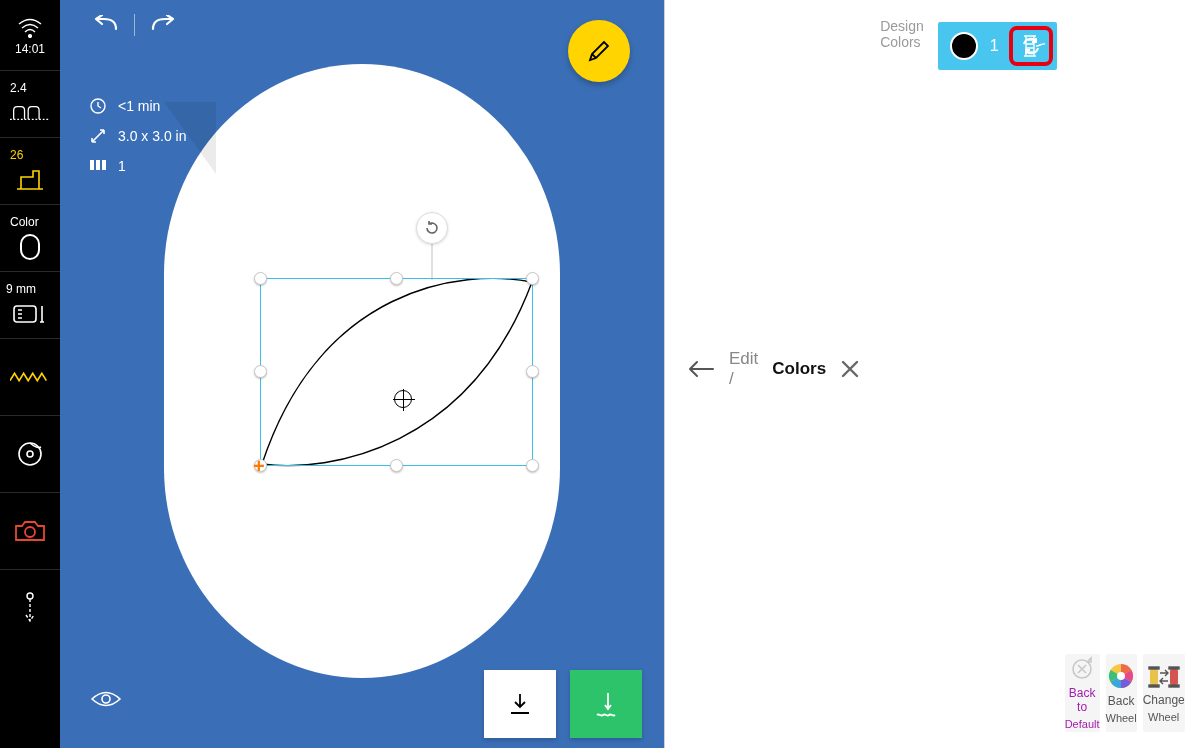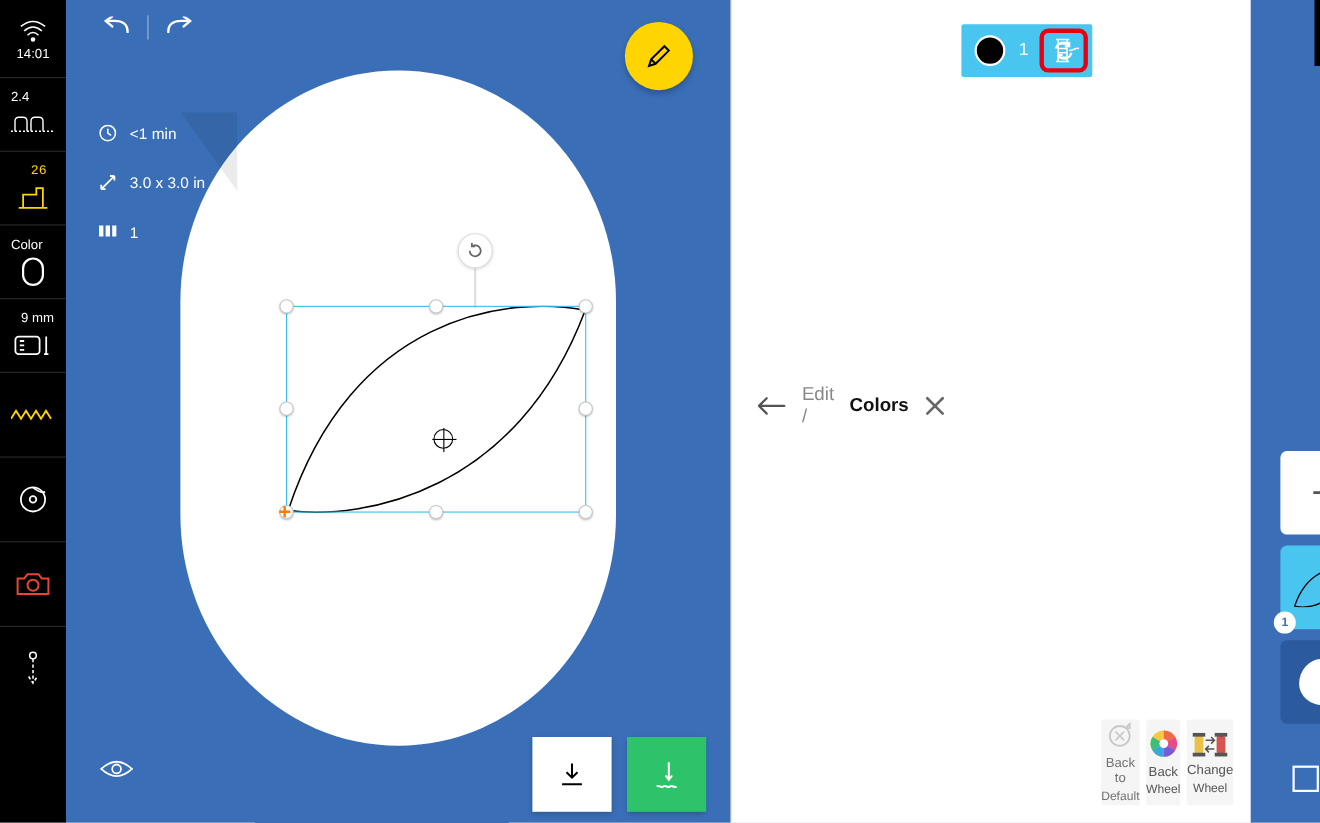--- a/index.html
+++ b/index.html
@@ -19,21 +19,21 @@
   .sb-sep { width: 60px; height: 1px; background: #2a2a2a; margin: 2px 0; }
   .sb-icon { width: 40px; height: 28px; display:flex; align-items:center; justify-content:center; }
 
   
   .canvas-wrap { flex: 0 0 604px; background: #3a6fb7; position: relative; }
 
   .undo-redo { position:absolute; top:14px; left:30px; display:flex; align-items:center; gap:14px; color:#fff; }
   .ur-divider { width:1px; height:22px; background: rgba(255,255,255,.5); }
 
   .meta-block { position:absolute; top:98px; left:30px; color:#fff; font-size:14px; display:flex; flex-direction:column; gap:14px;}
-  .meta-row { display:flex; align-items:flex-start; gap:12px;margin-top:15px; }
+  .meta-row { display:flex; align-items:flex-start; gap:12px; }
 
   .edit-fab {
     position:absolute; top:20px; right:34px; width:62px; height:62px; border-radius:50%;
     background:#ffd400; display:flex; align-items:center; justify-content:center;
     box-shadow:0 3px 6px rgba(0,0,0,.25);
   }
 
   .hoop {
     position:absolute; left:104px; top:64px; width:396px; height:614px;
     background:#fff; border-radius:198px / 210px;
@@ -100,21 +100,21 @@
     position:absolute; right:4px; top:4px; width:44px; height:40px; border:4px solid #e60012; border-radius:8px;
     display:flex; align-items:center; justify-content:center; color:#fff;
   }
 
   .panel-footer{ margin-top:auto; display:flex; gap:6px; padding:4px;}
   .pf-btn{
     flex:1; background:#f5f5f5; border-radius:2px; height:78px;
     display:flex; flex-direction:column; align-items:center; justify-content:center; gap:4px;
     font-size:12px; color:#555; text-align:center;
   }
-  .pf-btn.disabled{ color:#737373;}
+  .pf-btn.disabled{ color:#a21caf;}
   .pf-sub{ font-size:11px;}
 
   
   .rail { flex: 0 0 130px; background:#3a6fb7; position:relative; display:flex; flex-direction:column; align-items:center;}
   .menu-btn{ width:72px; height:60px; background:#000; align-self:flex-end; display:flex; align-items:center; justify-content:center;}
   .hamburger{ width:28px; height:18px; display:flex; flex-direction:column; justify-content:space-between;}
   .hamburger span{ height:3px; background:#fff; display:block;}
 
   .layer-card{
     width:76px; height:76px; border-radius:6px; margin-top:10px;
@@ -154,39 +154,39 @@
       <span class="sb-label" style="align-self:flex-start; margin-left:10px;">2.4</span>
       <span class="sb-icon">
         <svg width="44" height="22" viewBox="0 0 44 22" stroke="#fff" fill="none" stroke-width="1.4">
           <path d="M4 18 L4 8 Q4 4 8 4 L12 4 Q16 4 16 8 L16 18 M20 18 L20 8 Q20 4 24 4 L28 4 Q32 4 32 8 L32 18"></path>
           <path d="M0 18 L44 18" stroke-dasharray="2 2"></path>
         </svg>
       </span>
     </div>
     <div class="sb-sep"></div>
     <div class="sb-item">
-      <span class="sb-label yellow" style="align-self:flex-start; margin-left:28px;font-family:Liberation Mono, monospace;">26</span>
+      <span class="sb-label yellow" style="align-self:flex-start; margin-left:10px;">26</span>
       <span class="sb-icon">
         <svg width="30" height="26" viewBox="0 0 30 26" stroke="#ffd400" fill="none" stroke-width="1.6">
           <path d="M6 22 L6 10 L18 10 L18 4 L24 4 L24 22 M2 22 L28 22"></path>
         </svg>
       </span>
     </div>
     <div class="sb-sep"></div>
     <div class="sb-item">
       <span class="sb-label" style="align-self:flex-start; margin-left:10px;">Color</span>
       <span class="sb-icon">
         <svg width="24" height="30" viewBox="0 0 24 30" stroke="#fff" fill="none" stroke-width="2">
             <rect x="3" y="3" width="18" height="24" rx="9"></rect>
           </svg>
       </span>
     </div>
     <div class="sb-sep"></div>
     <div class="sb-item">
-      <span class="sb-label" style="align-self:flex-start; margin-left:19px;text-align:right;">9 mm</span>
+      <span class="sb-label" style="align-self:flex-start; margin-left:6px;text-align:right;">9 mm</span>
       <span class="sb-icon">
         <svg width="36" height="24" viewBox="0 0 36 24" stroke="#fff" fill="none" stroke-width="1.6">
           <rect x="2" y="4" width="22" height="16" rx="3"></rect>
             <path d="M6 8h4M6 12h4M6 16h4"></path>
           <path d="M30 4 L30 20 M28 20 L32 20"></path>
         </svg>
       </span>
     </div>
     <div class="sb-sep"></div>
     <div class="sb-item" style="padding:22px 0;">
@@ -341,20 +341,21 @@
           </svg>
       </span>
       <span class="crumb">Edit /</span>
       <span class="crumb-strong">Colors</span>
       <span class="panel-close">
         <svg width="20" height="20" viewBox="0 0 20 20" stroke="#666" stroke-width="2.4">
             <path d="M3 3l14 14M17 3 3 17" stroke-linecap="round"></path>
           </svg>
       </span>
     </div>
+    <div class="panel-sub">Design Colors</div>
 
     <div class="color-row">
       <div class="swatch"></div>
       <span class="color-num">1</span>
       <span class="spool-mini">
         <svg width="24" height="26" viewBox="0 0 24 26" stroke="#fff" fill="none" stroke-width="1.4">
           <path d="M3 3h12M3 23h12M5 3v20M13 3v20M5 7h8M5 11h8M5 15h8M5 19h8 M15 13c4 0 6-3 9-2"></path>
         </svg>
       </span>
       <div class="sync-box">

